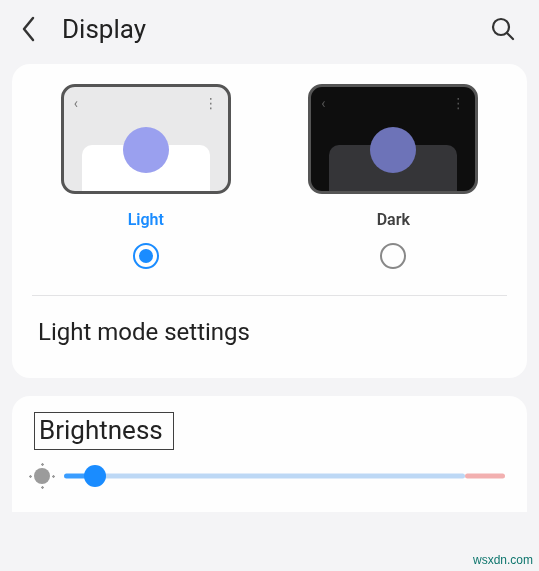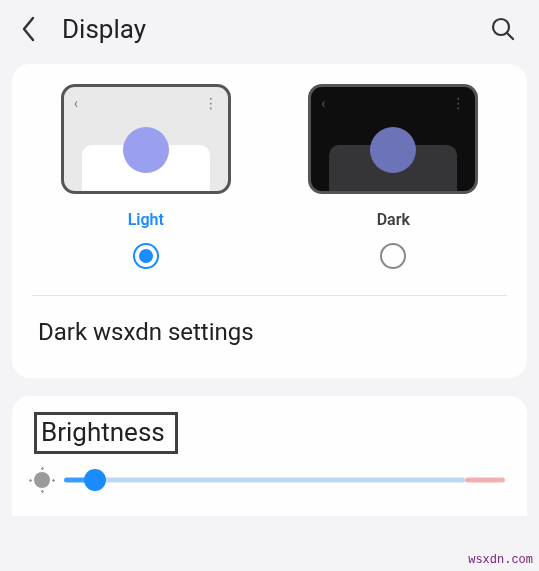--- a/index.html
+++ b/index.html
@@ -114,21 +114,21 @@
   }
 
   .brightness-card {
     background:#fefefe;
     margin: 18px 12px 0 12px;
     border-radius: 18px 18px 0 0;
     padding: 16px 22px 24px 22px;
   }
   .brightness-title-wrap{
     display:inline-block;
-    border:3px solid #404040;
+    border:1px solid #404040;
     padding:2px 10px 4px 4px;
   }
   .brightness-title {
     font-size: 26px;
     color:#222;
   }
   .slider-row{
     display:flex;
     align-items:center;
     margin-top:14px;
@@ -171,22 +171,22 @@
     position:absolute; left:7%; top:50%;
     transform:translate(-50%,-50%);
     width:22px;height:22px;border-radius:50%;
     background:#1a8cff;
   }
 
   .watermark{
     position:absolute;
     right:6px; bottom:4px;
     font-size:12px;
-    color:#701a75;
-    font-family: Liberation Mono, monospace;
+    color:#0f766e;
+    font-family: Liberation Sans, sans-serif;
   }
 </style>
 </head>
 <body>
 
 <div class="header">
   <span class="back-arrow">
     <svg width="18" height="28" viewBox="0 0 18 28">
         <path d="M13 3 L4 14 L13 25" stroke="#333" stroke-width="2.5" fill="none" stroke-linecap="round" stroke-linejoin="round"></path>
       </svg>
@@ -226,21 +226,21 @@
         <div class="thumb-dot"></div>
       </div>
       <div class="theme-label inactive">Dark</div>
       <div class="radio"></div>
     </div>
 
   </div>
 
   <div class="divider"></div>
 
-  <div class="dark-mode-settings">Dark wsxdn settings</div>
+  <div class="dark-mode-settings">Light mode settings</div>
 </div>
 
 <div class="brightness-card">
   <span class="brightness-title-wrap">
     <span class="brightness-title">Brightness</span>
   </span>
   <div class="slider-row">
     <div class="sun-icon"></div>
     <div class="slider">
       <div class="track-rest"></div>

